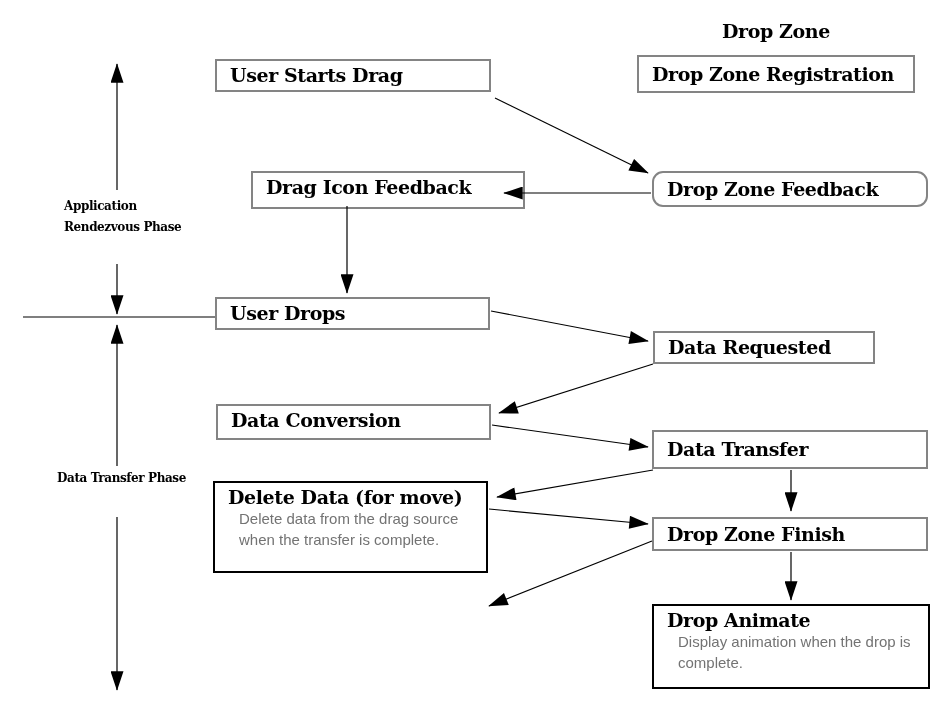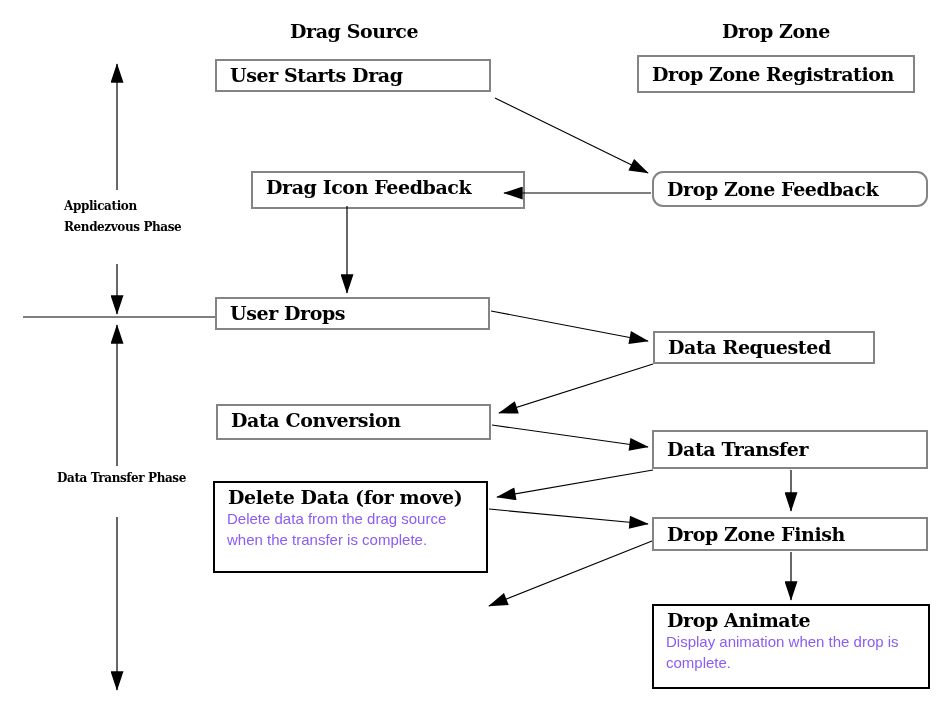--- a/index.html
+++ b/index.html
@@ -21,31 +21,30 @@
   }
   .node.emphasis{border:2px solid #000000;}
   .node .title{
     display:block;font-weight:bold;font-size:19px;letter-spacing:-0.4px;
     padding-left:13px;white-space:nowrap;
   }
   .node.single .title{line-height:29px;}
   .node.emphasis .title{padding-top:3px;line-height:22px;}
   .node .desc{
     display:block;font-family:"Liberation Sans", sans-serif;
-    font-size:15px;line-height:21px;padding-left:12px;padding-right:8px;
-    letter-spacing:0;color:#8b5cf6;
+    font-size:15px;line-height:21px;padding-left:24px;padding-right:8px;
+    letter-spacing:0;color:#737373;
   }
   svg.wires{position:absolute;left:0;top:0;pointer-events:none;}
 </style>
 </head>
 <body>
 
 <div id="canvas">
 
-  <div class="col-header" style="left:290px;top:20px;">Drag Source</div>
   <div class="col-header" style="left:722px;top:20px;">Drop Zone</div>
 
   <div class="phase-label" style="left:64px;top:196px;width:124px;">Application Rendezvous Phase</div>
   <div class="phase-label" style="left:57px;top:468px;width:148px;">Data Transfer Phase</div>
 
   <div class="node single" style="left:215px;top:59px;width:276px;height:33px;">
     <span class="title">User Starts Drag</span>
   </div>
 
   <div class="node single" style="left:219px;top:171px;width:274px;height:38px;margin-left:32px;">

